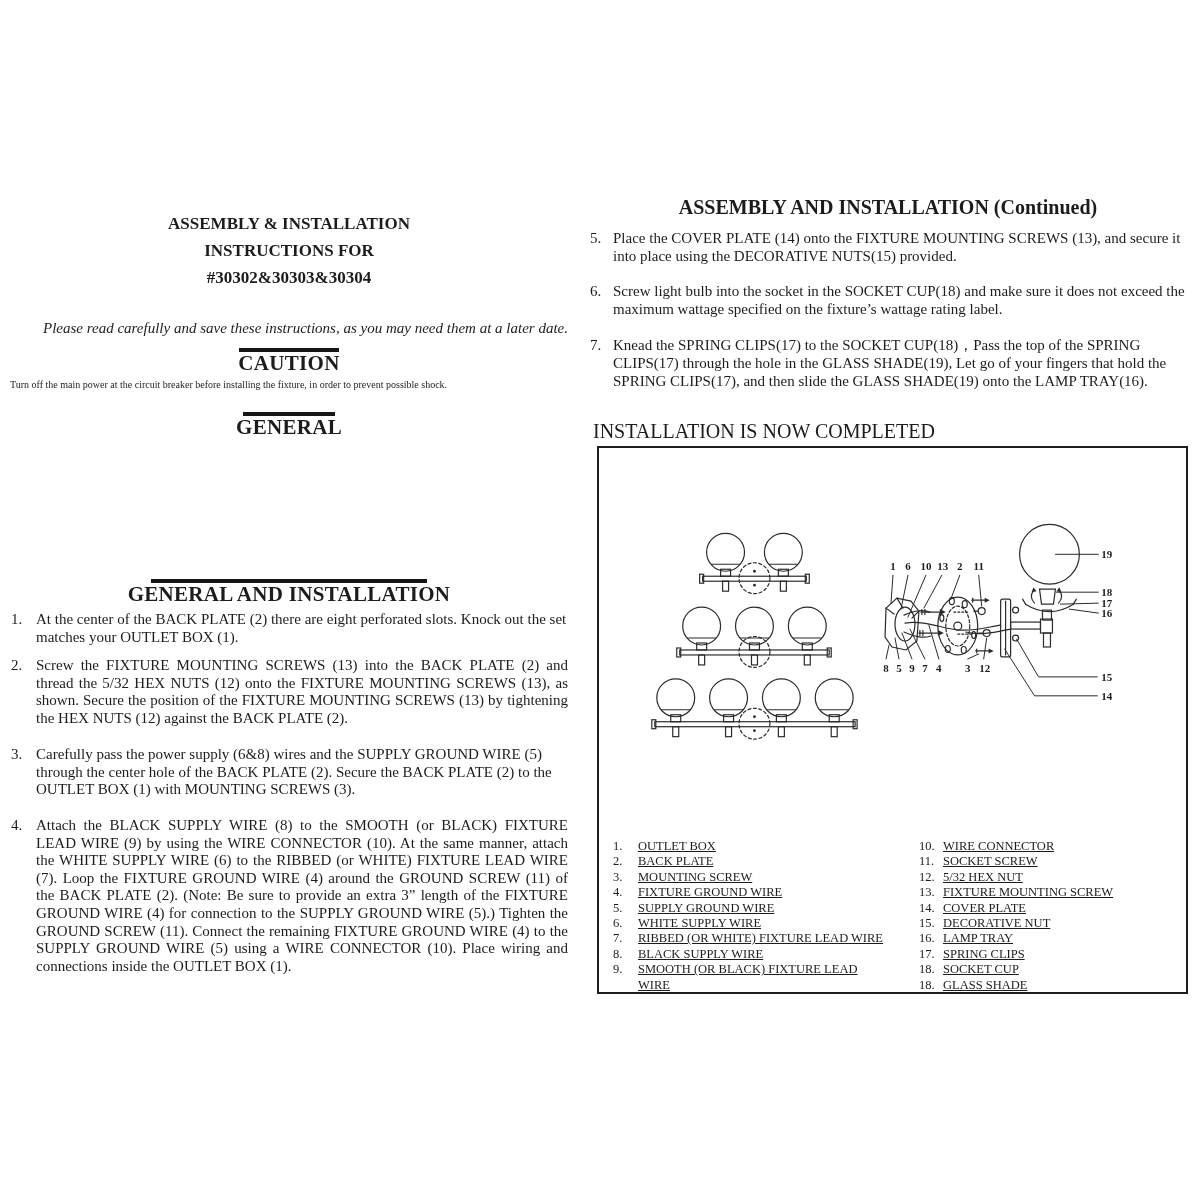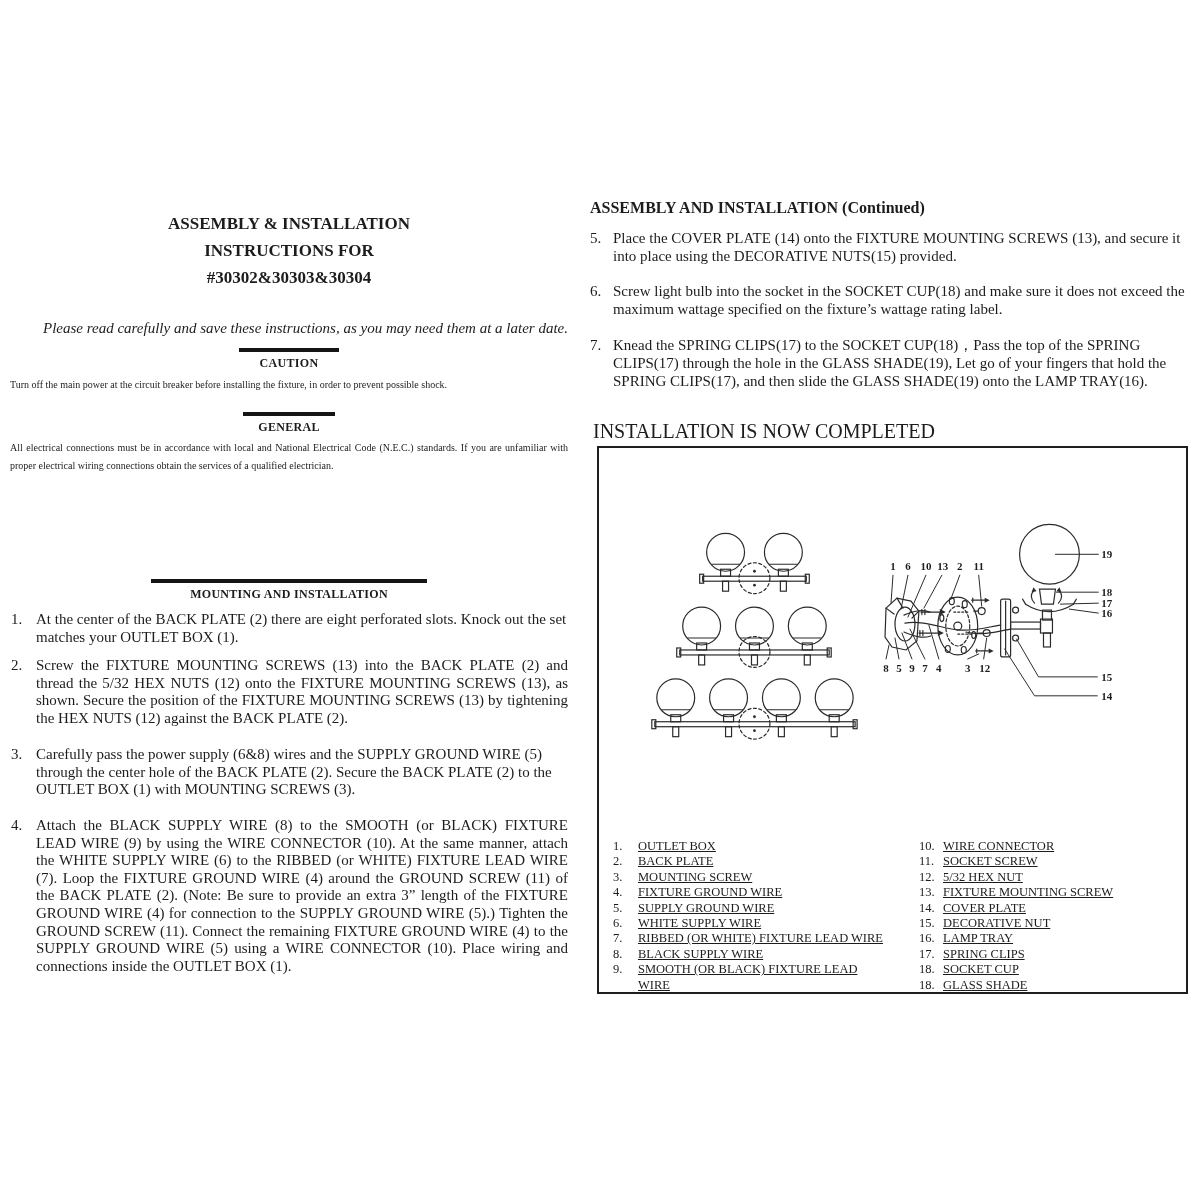--- a/index.html
+++ b/index.html
@@ -13,28 +13,28 @@
 
   
   #left-col{left:10px;top:210px;width:558px;height:790px;}
   .doc-title{left:0;right:0;top:0;text-align:center;font-weight:bold;
     font-size:17px;line-height:27px;}
   .intro-italic{left:0;right:0;font-style:italic;font-size:15px;line-height:21px;text-align:right;}
   .body-text{left:0;right:0;font-size:10px;line-height:17.6px;}
   .justify{text-align:justify;}
   .sect{left:0;right:0;text-align:center;}
   .sect .bar{height:4px;background:#151515;margin:0 auto 2px auto;}
-  .sect .sect-title{font-weight:bold;font-size:12px;line-height:18px;letter-spacing:.3px;}
+  .sect .sect-title{font-weight:bold;font-size:21px;line-height:18px;letter-spacing:.3px;}
   .step{left:0;right:0;padding-left:26px;font-size:15px;line-height:17.6px;}
   .step .step-num{position:absolute;left:1px;top:0;}
 
   
   #right-col{left:590px;top:192px;width:596px;height:250px;}
-  .r-heading{left:0;right:0;top:6px;font-weight:bold;
-    font-size:16px;line-height:19px;}
+  .r-heading{left:0;right:0;top:6px;text-align:center;font-weight:bold;
+    font-size:20px;line-height:19px;}
   .r-step{left:0;right:0;padding-left:23px;font-size:15px;line-height:18px;}
   .r-step .step-num{position:absolute;left:0;top:0;}
   .completed{left:3px;font-size:20px;line-height:18px;}
 
   
   #diagram-box{left:597px;top:446px;width:591px;height:548px;
     border:2px solid #1e1e1e;box-sizing:border-box;}
   #diagram-svg{position:absolute;left:0;top:0;}
   .callout{font-family:"Liberation Serif","DejaVu Serif",serif;font-size:11px;
     font-weight:bold;fill:#1c1c1c;}
@@ -62,25 +62,24 @@
   <div class="sect abs" style="top:138px;">
     <div class="bar" style="width:100px;"></div>
     <div class="sect-title">CAUTION</div>
   </div>
   <p class="body-text abs" style="top:166px;">Turn off the main power at the circuit breaker before installing the fixture, in order to prevent possible shock.</p>
 
   <div class="sect abs" style="top:202px;text-align:center;">
     <div class="bar" style="width:92px;"></div>
     <div class="sect-title">GENERAL</div>
   </div>
-  <p class="body-text justify abs" style="top:229px;">All electrical connections must be in accordance with local and National Electrical Code (N.E.C.) standards.  If you are unfamiliar with proper electrical wiring connections obtain the services of a qualified electrician.</p>
 
   <div class="sect abs" style="top:369px;">
     <div class="bar" style="width:276px;"></div>
-    <div class="sect-title">MOUNTING AND INSTALLATION</div>
+    <div class="sect-title">GENERAL AND INSTALLATION</div>
   </div>
 
   <div class="step abs" style="top:401px;">
     <span class="step-num">1.</span>
     <span>At the center of the BACK PLATE (2) there are eight perforated slots.  Knock out the set matches your OUTLET BOX (1).</span>
   </div>
   <div class="step justify abs" style="top:447px;">
     <span class="step-num">2.</span>
     <span>Screw the FIXTURE MOUNTING SCREWS (13) into the BACK PLATE (2) and thread the 5/32 HEX NUTS (12) onto the FIXTURE MOUNTING SCREWS (13), as shown.  Secure the position of the FIXTURE MOUNTING SCREWS (13) by tightening the HEX NUTS (12) against the BACK PLATE (2).</span>
   </div>

